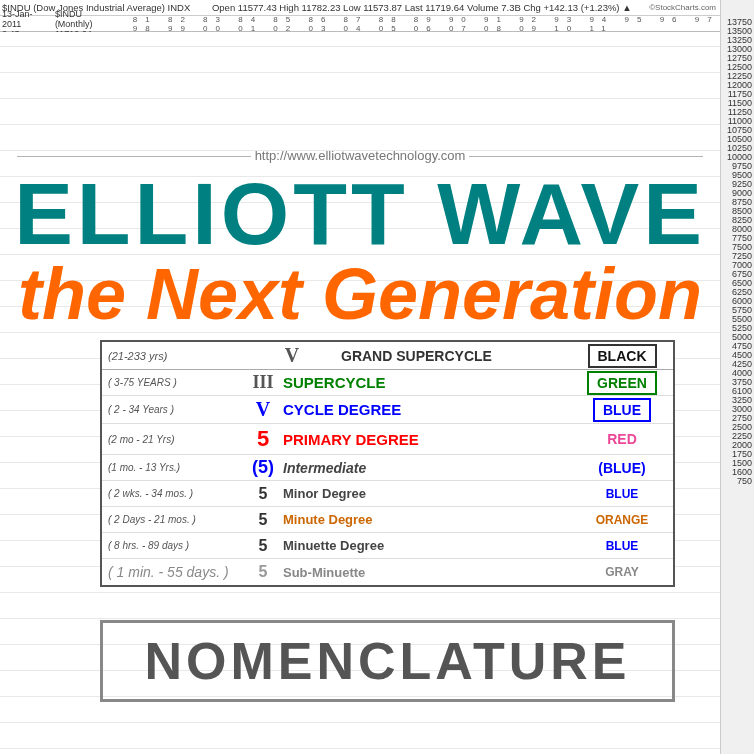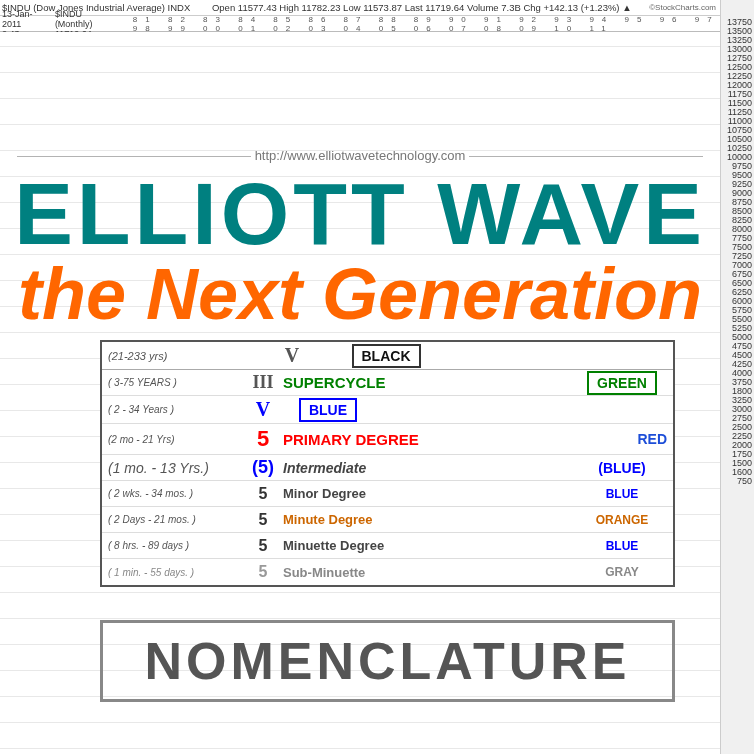--- a/index.html
+++ b/index.html
@@ -305,51 +305,53 @@
 
 <div id="next-gen">
   <span>the Next Generation</span>
 </div>
 
 <div id="main-box">
 
   <div class="wave-row row-top">
     <div class="col-years" style="font-size:11px;color:#555;font-style:italic;">(21-233 yrs)</div>
     <div class="col-symbol" style="color:#555;font-size:20px;font-weight:bold;font-family:serif;">V</div>
+    <div class="col-name" style="color:#333;font-size:14px;font-weight:bold;">GRAND SUPERCYCLE</div>
     <div class="col-color">
       <span class="black-box">BLACK</span>
     </div>
   </div>
 
   <div class="wave-row row-supercycle">
     <div class="col-years" style="font-size:10px;color:#555;font-style:italic;">( 3-75 YEARS )</div>
     <div class="col-symbol" style="color:#555;font-size:18px;font-weight:bold;font-family:serif;">III</div>
     <div class="col-name" style="color:green;font-size:15px;font-weight:bold;">SUPERCYCLE</div>
     <div class="col-color">
       <span class="green-box">GREEN</span>
     </div>
   </div>
 
   <div class="wave-row row-cycle">
     <div class="col-years" style="font-size:10px;color:#555;font-style:italic;">( 2 - 34 Years )</div>
     <div class="col-symbol" style="color:blue;font-size:20px;font-weight:bold;font-family:serif;">V</div>
+    <div class="col-name" style="color:blue;font-size:15px;font-weight:bold;">CYCLE DEGREE</div>
     <div class="col-color">
       <span class="blue-box">BLUE</span>
     </div>
   </div>
 
   <div class="wave-row">
     <div class="col-years" style="font-size:10px;color:#555;font-style:italic;">(2 mo - 21 Yrs)</div>
     <div class="col-symbol" style="color:red;font-size:22px;font-weight:bold;">5</div>
     <div class="col-name" style="color:red;font-size:15px;font-weight:bold;">PRIMARY DEGREE</div>
-    <div class="col-color" style="color:#1d4ed8;font-size:14px;font-weight:bold;text-align:right;">RED</div>
-  </div>
-
-  <div class="wave-row">
-    <div class="col-years" style="font-size:14px;color:#555;font-style:italic;">(1 mo. - 13 Yrs.)</div>
+    <div class="col-color" style="color:#ec4899;font-size:14px;font-weight:bold;">RED</div>
+  </div>
+
+  <div class="wave-row">
+    <div class="col-years" style="font-size:10px;color:#555;font-style:italic;">(1 mo. - 13 Yrs.)</div>
     <div class="col-symbol" style="color:blue;font-size:18px;font-weight:bold;">(5)</div>
     <div class="col-name" style="color:#444;font-size:14px;font-weight:bold;font-style:italic;">Intermediate</div>
     <div class="col-color" style="color:blue;font-size:14px;font-weight:bold;">(BLUE)</div>
   </div>
 
   <div class="wave-row">
     <div class="col-years" style="font-size:10px;color:#555;font-style:italic;">( 2 wks. - 34 mos. )</div>
     <div class="col-symbol" style="color:#333;font-size:16px;font-weight:bold;">5</div>
     <div class="col-name" style="color:#444;font-size:13px;">Minor Degree</div>
     <div class="col-color" style="color:blue;font-size:12px;font-weight:bold;">BLUE</div>
@@ -363,21 +365,21 @@
   </div>
 
   <div class="wave-row">
     <div class="col-years" style="font-size:10px;color:#555;font-style:italic;">( 8 hrs. - 89 days )</div>
     <div class="col-symbol" style="color:#333;font-size:16px;font-weight:bold;">5</div>
     <div class="col-name" style="color:#444;font-size:13px;">Minuette Degree</div>
     <div class="col-color" style="color:blue;font-size:12px;font-weight:bold;">BLUE</div>
   </div>
 
   <div class="wave-row">
-    <div class="col-years" style="font-size:10px;color:#888;">( 1 min. - 55 days. )</div>
+    <div class="col-years" style="font-size:14px;color:#888;">( 1 min. - 55 days. )</div>
     <div class="col-symbol" style="color:#999;font-size:16px;">5</div>
     <div class="col-name" style="color:#888;font-size:13px;">Sub-Minuette</div>
     <div class="col-color" style="color:#888;font-size:12px;">GRAY</div>
   </div>
 
 </div>
 
 <div id="nomenclature-box">
   <div id="nomenclature-text">NOMENCLATURE</div>
 </div>
@@ -417,21 +419,21 @@
   <div class="price-label">6000</div>
   <div class="price-label">5750</div>
   <div class="price-label">5500</div>
   <div class="price-label">5250</div>
   <div class="price-label">5000</div>
   <div class="price-label">4750</div>
   <div class="price-label">4500</div>
   <div class="price-label">4250</div>
   <div class="price-label">4000</div>
   <div class="price-label">3750</div>
-  <div class="price-label">1800</div>
+  <div class="price-label">6100</div>
   <div class="price-label">3250</div>
   <div class="price-label">3000</div>
   <div class="price-label">2750</div>
   <div class="price-label">2500</div>
   <div class="price-label">2250</div>
   <div class="price-label">2000</div>
   <div class="price-label">1750</div>
   <div class="price-label">1500</div>
   <div class="price-label">1600</div>
   <div class="price-label">750</div>

